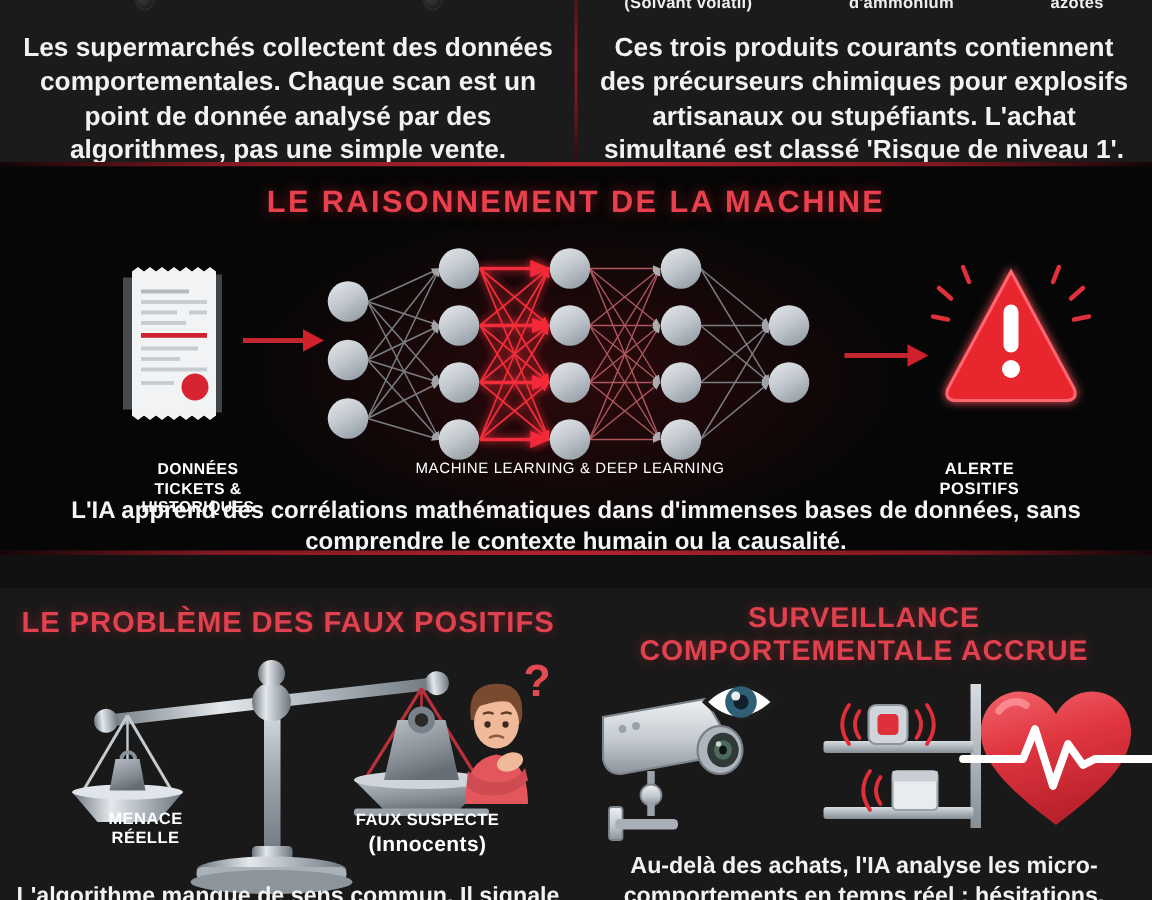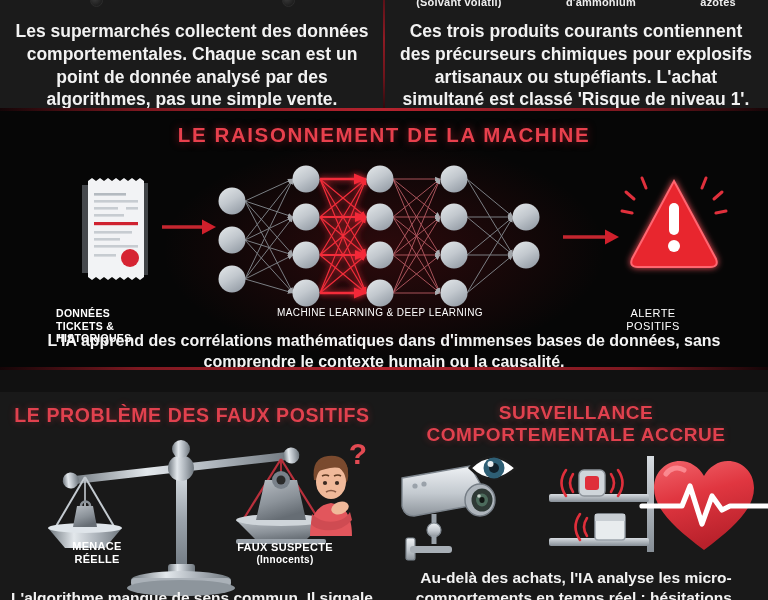--- a/index.html
+++ b/index.html
@@ -44,44 +44,44 @@
              background:#060606; overflow:hidden; }
   .band-mid .glow{ position:absolute; left:50%; top:50%; width:460px; height:230px;
                    transform:translate(-50%,-45%);
                    background:radial-gradient(ellipse at center,rgba(200,25,35,.20),rgba(0,0,0,0) 68%); }
   .mid-title{ position:absolute; left:0; top:12px; width:100%; text-align:center;
               font-size:20.5px; font-weight:bold; letter-spacing:1.6px;
               color:#e8404d; text-shadow:0 0 9px rgba(220,40,55,.55); }
 
   .nn-wrap{ position:absolute; left:0; top:44px; width:768px; height:160px; }
 
-  .doc-label{ position:absolute; left:56px; top:196px; width:120px; text-align:left;
+  .doc-label{ position:absolute; left:72px; top:196px; width:120px; text-align:center;
               font-size:10.5px; font-weight:bold; line-height:1.2; color:#fff;
               letter-spacing:.3px; }
   .nn-label{ position:absolute; left:230px; top:196px; width:300px; text-align:center;
              font-size:10px; font-weight:normal; color:#fff; letter-spacing:.4px; }
   .alert-label{ position:absolute; left:588px; top:196px; width:130px; text-align:center;
-                font-size:11px; font-weight:normal; line-height:1.2; color:#fff;
+                font-size:11px; font-weight:bold; line-height:1.2; color:#fff;
                 letter-spacing:.4px; }
   .mid-cap{ position:absolute; left:20px; right:20px; top:220px; text-align:center;
             font-size:16px; line-height:1.30; font-weight:bold; color:#f4f4f4; }
 
   
   .row-bot{ position:absolute; left:0; top:392px; width:768px; height:230px; display:flex; }
   .cellB{ width:384px; height:230px; position:relative; background:#191919; overflow:hidden; }
   .bot-title{ position:absolute; left:6px; right:6px; top:12px; text-align:center;
               font-size:19.5px; font-weight:bold; letter-spacing:.6px; line-height:1.15;
               color:#e0414e; text-shadow:0 0 7px rgba(210,50,62,.45); }
   .bot-title.two{ top:10px; font-size:19px; }
   .bot-cap{ position:absolute; left:10px; right:10px; text-align:center;
             font-size:15.5px; line-height:1.28; font-weight:bold; color:#f2f2f2; }
 
   .scale-lbl{ position:absolute; text-align:center; font-size:11px; font-weight:bold;
               line-height:1.15; color:#fff; letter-spacing:.3px; }
-  .scale-lbl .sub{ font-size:10px; font-weight:bold; }
+  .scale-lbl .sub{ font-size:14px; font-weight:bold; }
 
   svg{ display:block; }
 </style>
 </head>
 <body>
 
 <div id="page">
 
   <div class="row-top">
 

